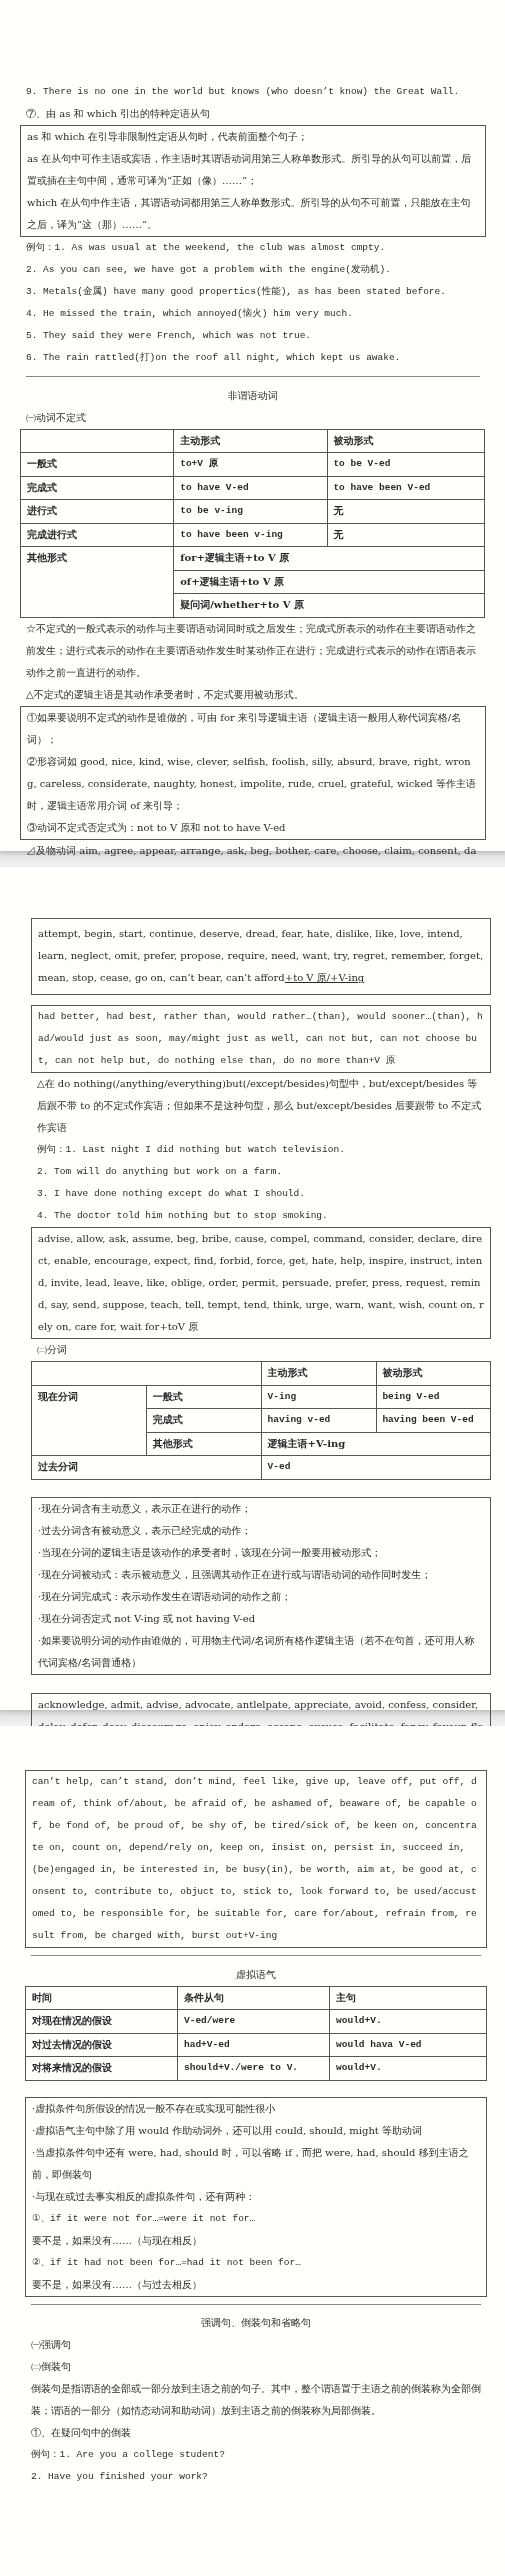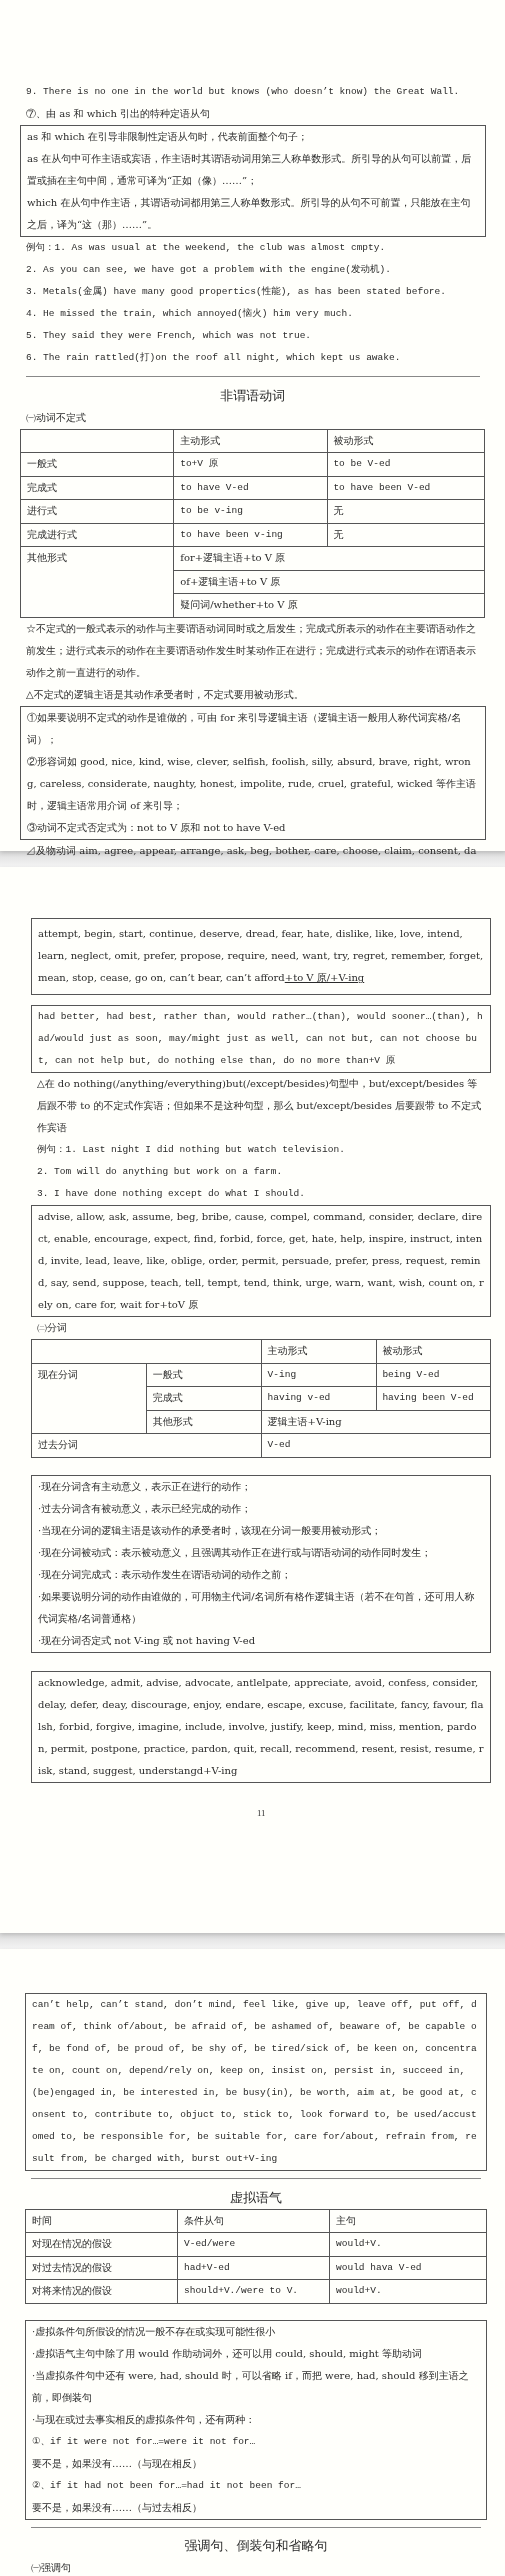--- a/index.html
+++ b/index.html
@@ -4,24 +4,24 @@
 <style>
   * { box-sizing: border-box; margin: 0; padding: 0; }
   html, body { width: 506px; background: #e9e9e9; }
   body { font-family: "DejaVu Serif", "Liberation Serif", serif; color: #2a2a2a; }
   .page { position: relative; background: #fffffb; width: 506px; margin: 0; box-shadow: 0 1.5px 4.4px rgba(0,0,0,0.15); }
   .page-gap { height: 16px; background: linear-gradient(#dcdcdc, #f4f4f4); }
   .content { padding: 0 26.4px 0 26px; font-size: 10px; line-height: 22px; }
   .mono { font-family: "Liberation Mono", "DejaVu Sans Mono", monospace; font-size: 9.5px; }
   .line { white-space: normal; word-break: break-all; }
   .box { border: 0.7px solid #555; padding: 0 5.9px; margin: 0 -5.9px; }
-  .section-title { text-align: center; font-size: 13px; }
+  .section-title { text-align: center; font-size: 10px; }
   .hr { border-top: 1.5px solid #888; margin: 7.3px 0; }
   table.grid { border-collapse: collapse; width: 100%; font-size: 10px; }
-  table.grid td { border: 0.7px solid #555; padding: 0 5.9px; height: 23.5px; vertical-align: middle; }
+  table.grid td { border: 0.7px solid #555; padding: 0 5.9px; height: 23.5px; vertical-align: middle; font-weight: bold; }
   .pnum { text-align: center; font-size: 8.8px; font-family: "Liberation Serif", serif; }
   .u { text-decoration: underline; }
   .watermark { position: absolute; right: 10.3px; bottom: 26px; color: #bbb; font-family: "DejaVu Sans", sans-serif; font-size: 10.3px; letter-spacing: 0.7px; }
   .watermark .logo { display:inline-block; width:13.2px; height:10.3px; border:1.5px solid #bbb; border-radius:50%; margin-right:2.9px; vertical-align:middle; }
 </style>
 </head>
 <body>
 
 <div class="page" style="height:851px;">
   <div style="height:81px;"></div>
@@ -92,35 +92,36 @@
     </div>
     <div class="line">⊿及物动词 aim, agree, appear, arrange, ask, beg, bother, care, choose, claim, consent, dare, decide, demand, deslre, determine, elect, endeavour, expect, fail, find, guarantee, happen, help, hesitate, hope, wish, learn, long, manage, mean, offer, plan, plot, pledge, prepare, pretend, proceed, profess, protnise, refuse, seem, seck, strive, swear, tend, think, threaten, trouble, undertake, volunteer, wear 后常跟带 to 不定式</div>
     <div class="line">▽疑问词/whether+to+V 原 (advise, ask, concider, decide, discover, discuss, explain, find out, forget, inquire, know, learn, remember, show, teach, tell, think, understand, wonder+to+V 原)</div>
     <div style="height:16px;"></div>
     <div class="pnum">10</div>
   </div>
 </div>
 
 <div class="page-gap"></div>
 
-<div class="page" style="height:1066px;">
+<div class="page" style="height:843px;">
   <div style="height:51px;"></div>
   <div class="content" style="padding-left:37px; padding-right:20.5px;">
     <div class="box" style="padding:4.4px 5.9px;">
       <span>attempt, begin, start, continue, deserve, dread, fear, hate, dislike, like, love, intend, learn, neglect, omit, prefer, propose, require, need, want, try, regret, remember, forget, mean, stop, cease, go on, can’t bear, can’t afford</span><span class="u">+to V 原/+V-ing</span>
     </div>
     <div style="height:10.3px;"></div>
     <div class="box">
       <div class="line mono">had better, had best, rather than, would rather…(than), would sooner…(than), had/would just as soon, may/might just as well, can not but, can not choose but, can not help but, do nothing else than, do no more than+V 原</div>
     </div>
     <div class="line">△在 do nothing(/anything/everything)but(/except/besides)句型中，but/except/besides 等后跟不带 to 的不定式作宾语；但如果不是这种句型，那么 but/except/besides 后要跟带 to 不定式作宾语</div>
     <div class="mono">
       <div class="line">例句：1. Last night I did nothing but watch television.</div>
       <div class="line">2. Tom will do anything but work on a farm.</div>
       <div class="line">3. I have done nothing except do what I should.</div>
+      <div class="line">4. The doctor told him nothing but to stop smoking.</div>
     </div>
     <div class="box">
       <div class="line">advise, allow, ask, assume, beg, bribe, cause, compel, command, consider, declare, direct, enable, encourage, expect, find, forbid, force, get, hate, help, inspire, instruct, intend, invite, lead, leave, like, oblige, order, permit, persuade, prefer, press, request, remind, say, send, suppose, teach, tell, tempt, tend, think, urge, warn, want, wish, count on, rely on, care for, wait for+toV 原</div>
     </div>
     <div class="line">㈡分词</div>
     <table class="grid" style="margin:0 -5.9px; width:calc(100% + 11.7px);">
       <tbody>
           <tr>
         <td colspan="2" style="width:50%;"></td>
         <td style="width:25%;">主动形式</td>
@@ -147,22 +148,22 @@
       </tr>
     </tbody>
       </table>
     <div style="height:17.6px;"></div>
     <div class="box">
       <div class="line">·现在分词含有主动意义，表示正在进行的动作；</div>
       <div class="line">·过去分词含有被动意义，表示已经完成的动作；</div>
       <div class="line">·当现在分词的逻辑主语是该动作的承受者时，该现在分词一般要用被动形式；</div>
       <div class="line">·现在分词被动式：表示被动意义，且强调其动作正在进行或与谓语动词的动作同时发生；</div>
       <div class="line">·现在分词完成式：表示动作发生在谓语动词的动作之前；</div>
+      <div class="line">·现在分词否定式 not V-ing 或 not having V-ed</div>
       <div class="line">·如果要说明分词的动作由谁做的，可用物主代词/名词所有格作逻辑主语（若不在句首，还可用人称代词宾格/名词普通格）</div>
-      <div class="line">·现在分词否定式 not V-ing 或 not having V-ed</div>
     </div>
     <div style="height:17.6px;"></div>
     <div class="box">
       <div class="line">acknowledge, admit, advise, advocate, antlelpate, appreciate, avoid, confess, consider, delay, defer, deay, discourage, enjoy, endare, escape, excuse, facilitate, fancy, favour, flalsh, forbid, forgive, imagine, include, involve, justify, keep, mind, miss, mention, pardon, permit, postpone, practice, pardon, quit, recall, recommend, resent, resist, resume, risk, stand, suggest, understangd+V-ing</div>
     </div>
     <div style="height:19px;"></div>
     <div class="pnum">11</div>
   </div>
 </div>
 

